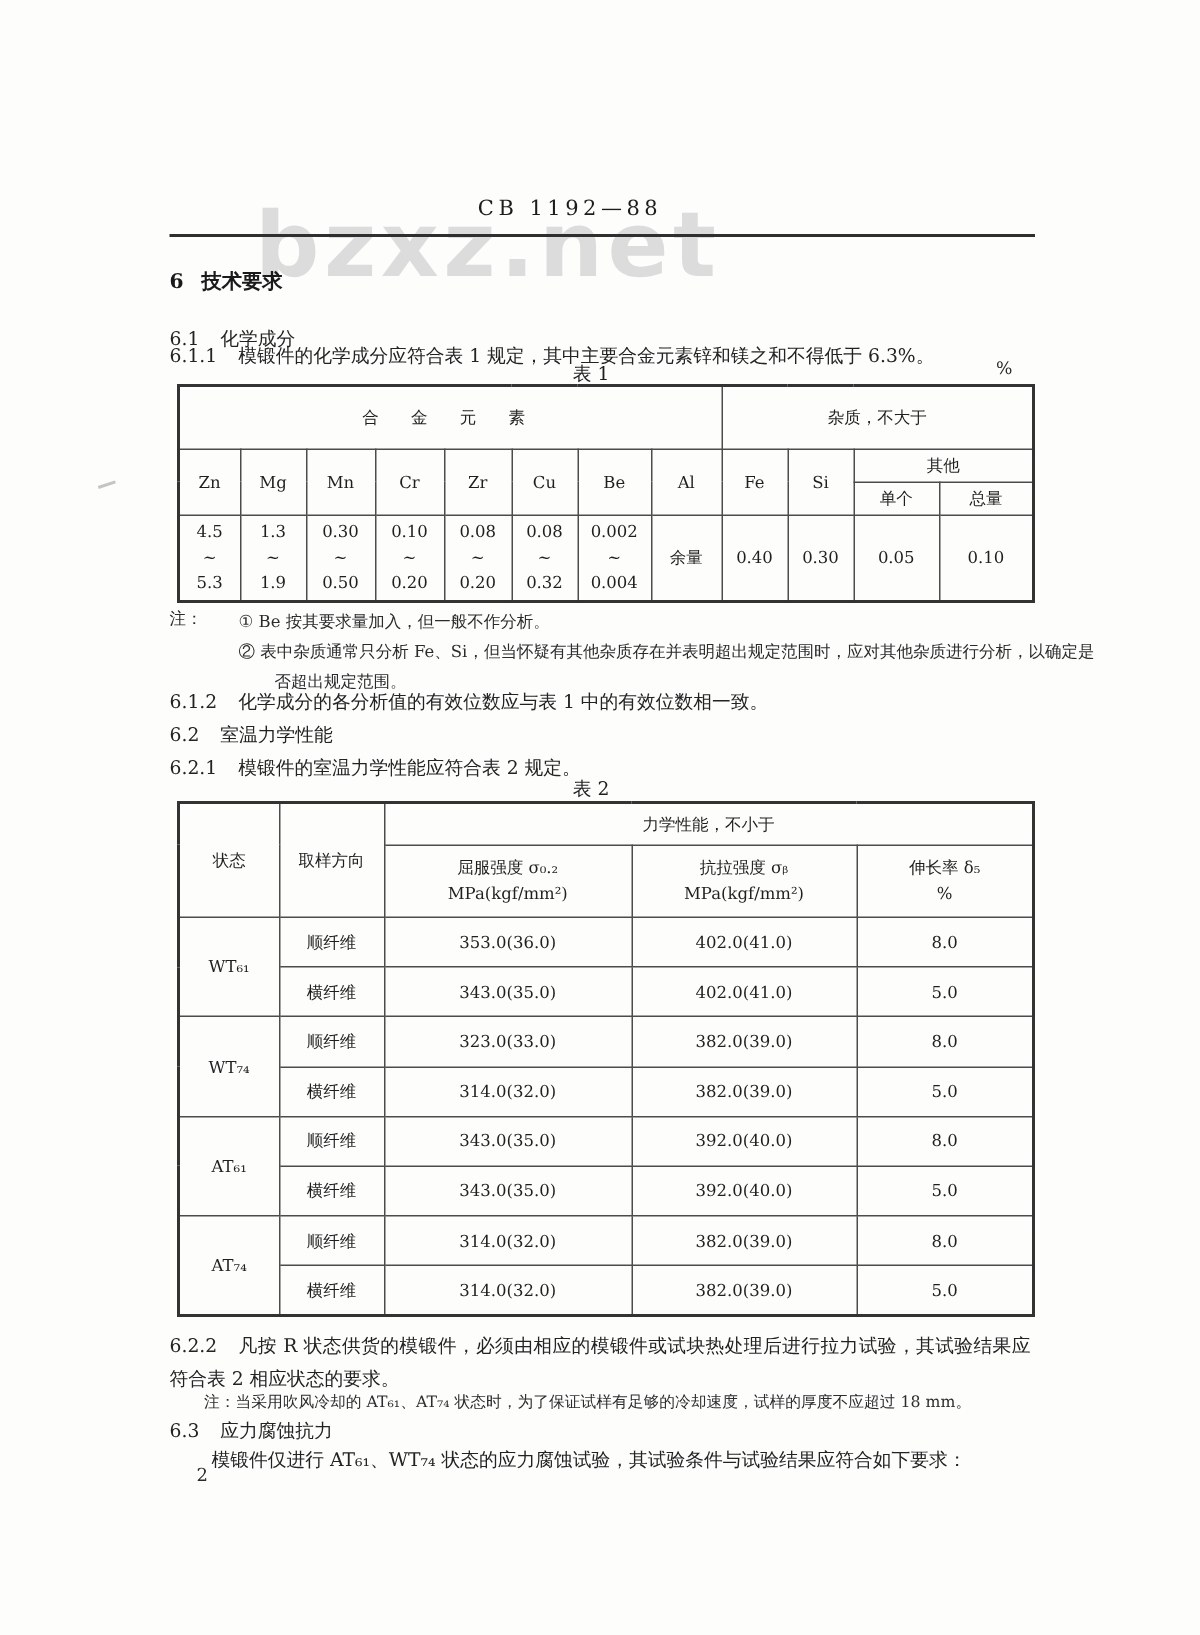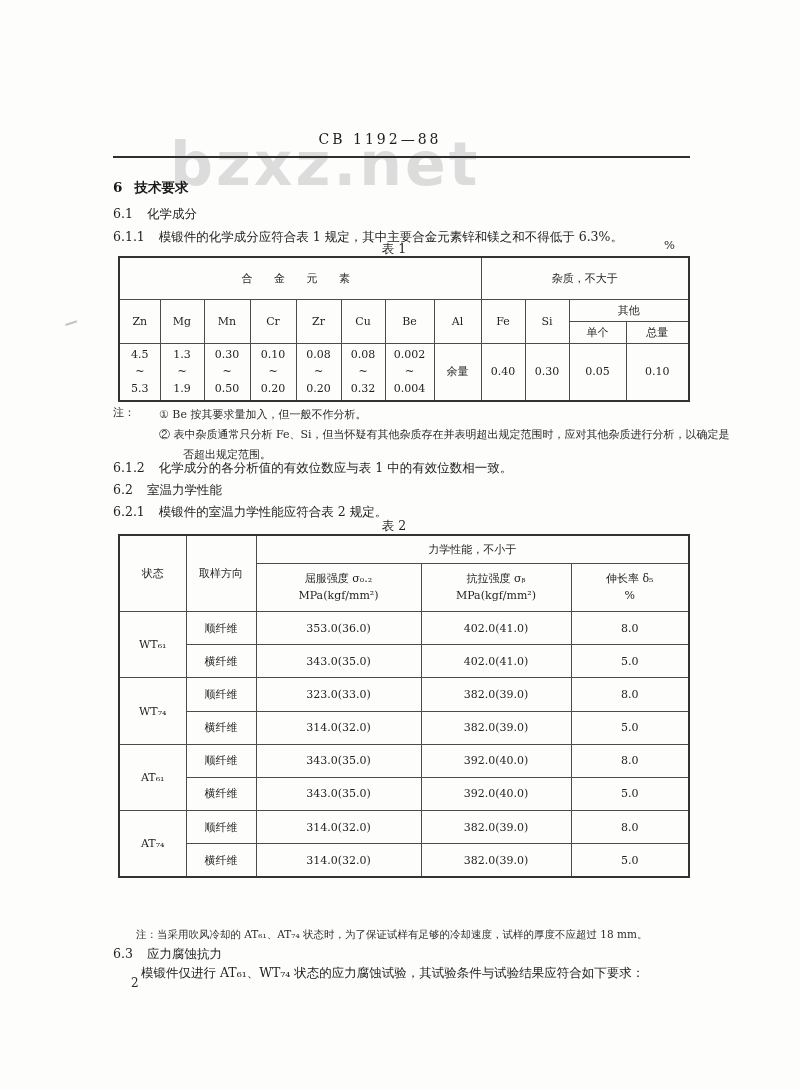--- a/index.html
+++ b/index.html
@@ -43,21 +43,21 @@
   <div class="watermark">bzxz.net</div>
 
   <div class="doc-code">CB 1192—88</div>
   <div class="head-rule"></div>
   <div class="artifact"></div>
 
   <div class="h-section" style="top:179px;">
     <span class="pnum" style="margin-right:12px;">6</span><span>技术要求</span>
   </div>
 
-  <div class="para" style="top:206px;">
+  <div class="para" style="top:218px;">
     <span class="pnum">6.1</span><span>化学成分</span>
   </div>
 
   <div class="para" style="top:229px;">
     <span class="pnum">6.1.1</span><span>模锻件的化学成分应符合表 1 规定，其中主要合金元素锌和镁之和不得低于 6.3%。</span>
   </div>
 
   <div class="tbl-caption" style="top:241px;">表 1</div>
   <div class="unit" style="left:664px;top:238px;">%</div>
 
@@ -238,20 +238,23 @@
     </tr>
     <tr style="height:33px;">
       <td>横纤维</td>
       <td>314.0(32.0)</td>
       <td>382.0(39.0)</td>
       <td>5.0</td>
     </tr>
   </tbody>
     </table>
 
+  <div class="para wrap" style="top:886px;width:574px;line-height:22px;white-space:normal;text-align:justify;">
+    <span class="pnum">6.2.2</span><span>凡按 R 状态供货的模锻件，必须由相应的模锻件或试块热处理后进行拉力试验，其试验结果应符合表 2 相应状态的要求。</span>
+  </div>
 
   <div class="small-note" style="top:928px;">注：当采用吹风冷却的 AT₆₁、AT₇₄ 状态时，为了保证试样有足够的冷却速度，试样的厚度不应超过 18 mm。</div>
 
   <div class="para" style="top:946px;">
     <span class="pnum">6.3</span><span>应力腐蚀抗力</span>
   </div>
 
   <div class="para" style="top:965px;left:141px;">模锻件仅进行 AT₆₁、WT₇₄ 状态的应力腐蚀试验，其试验条件与试验结果应符合如下要求：</div>
 
   <div class="pagenum" style="top:976px;">2</div>

